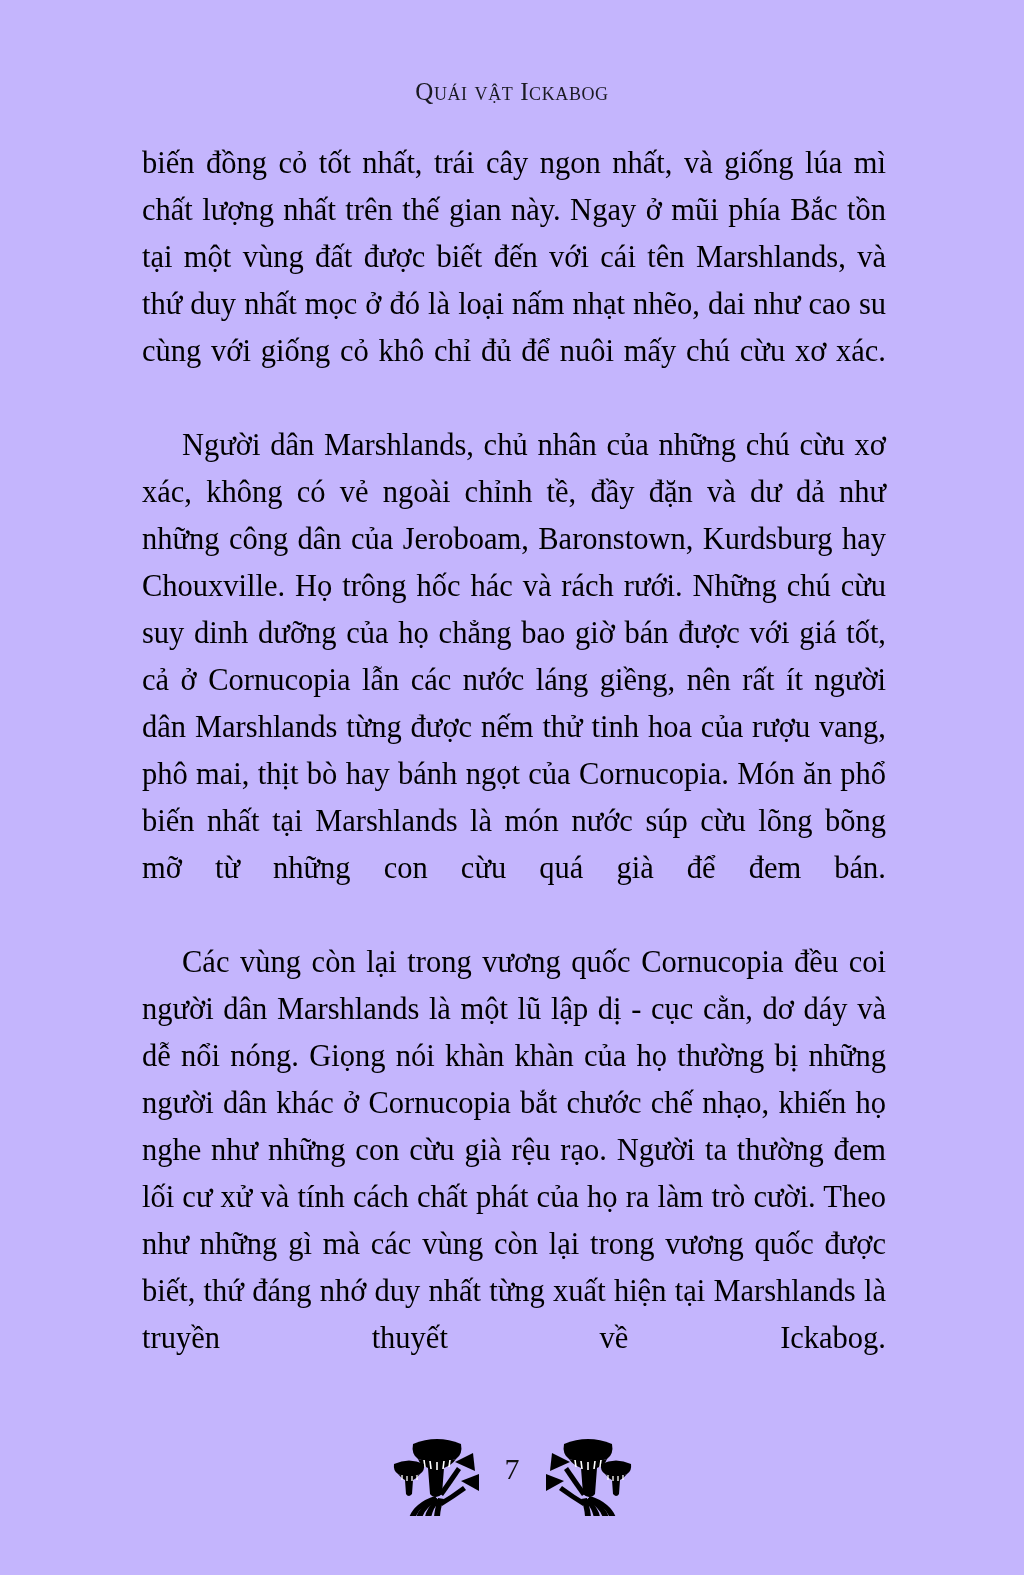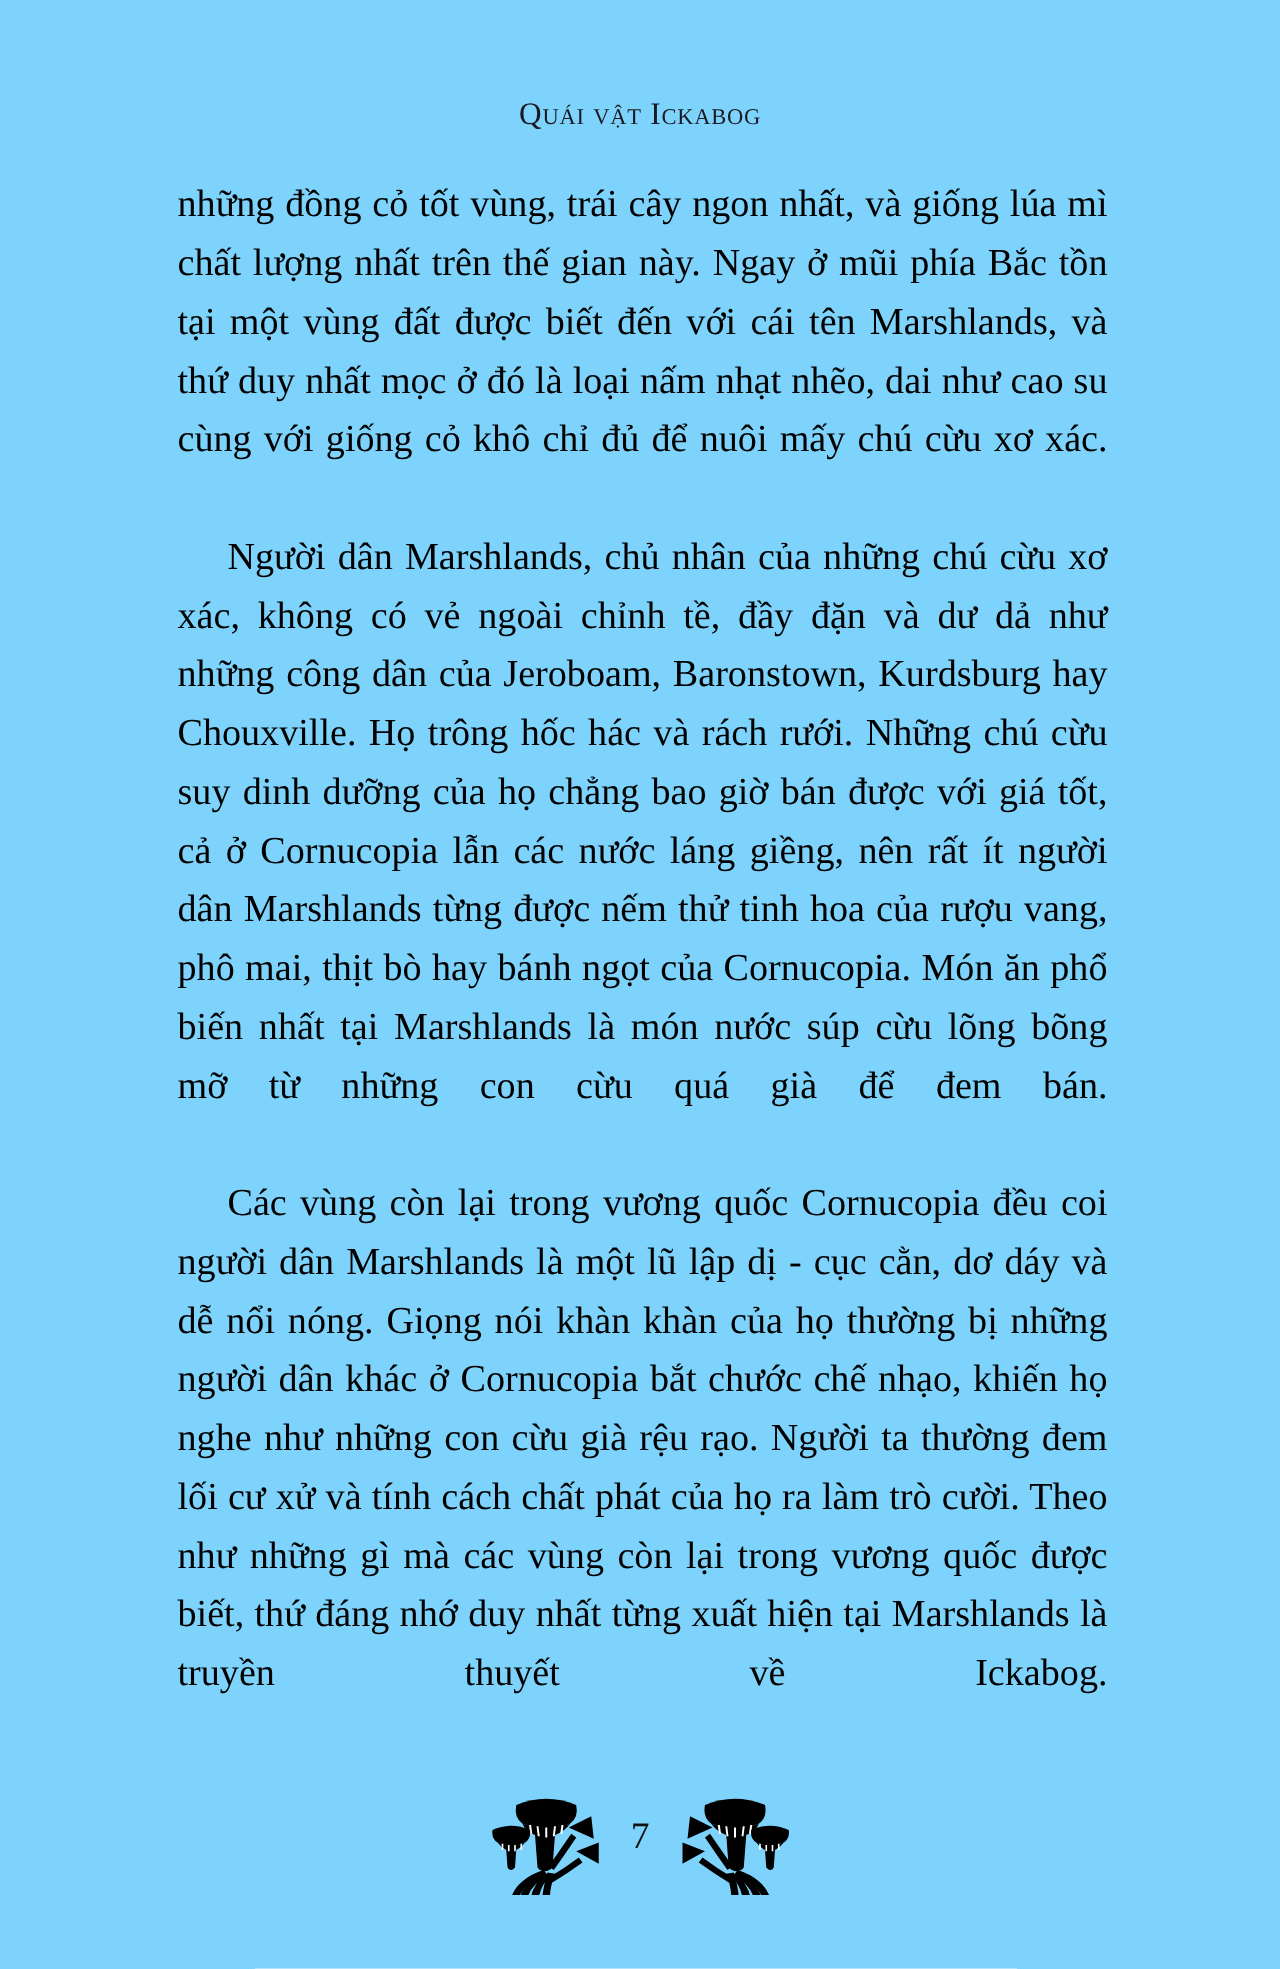--- a/index.html
+++ b/index.html
@@ -5,21 +5,21 @@
   html, body {
     margin: 0;
     padding: 0;
     background: #ffffff;
   }
 
   .page {
     position: relative;
     width: 1024px;
     height: 1575px;
-    background: #7dd3fc;
+    background: #c4b5fd;
     overflow: hidden;
     font-family: "Liberation Serif", "DejaVu Serif", serif;
     color: #000000;
   }
 
   
   .running-header {
     position: absolute;
     top: 78px;
     left: 0;
@@ -95,21 +95,21 @@
   }
 </style>
 </head>
 <body>
 
 <div class="page">
 
   <div class="running-header">Quái vật Ickabog</div>
 
   <div class="textblock">
-    <p class="para first">những đồng cỏ tốt vùng, trái cây ngon nhất, và giống lúa mì chất lượng nhất trên thế gian này. Ngay ở mũi phía Bắc tồn tại một vùng đất được biết đến với cái tên Marshlands, và thứ duy nhất mọc ở đó là loại nấm nhạt nhẽo, dai như cao su cùng với giống cỏ khô chỉ đủ để nuôi mấy chú cừu xơ xác.</p>
+    <p class="para first">biến đồng cỏ tốt nhất, trái cây ngon nhất, và giống lúa mì chất lượng nhất trên thế gian này. Ngay ở mũi phía Bắc tồn tại một vùng đất được biết đến với cái tên Marshlands, và thứ duy nhất mọc ở đó là loại nấm nhạt nhẽo, dai như cao su cùng với giống cỏ khô chỉ đủ để nuôi mấy chú cừu xơ xác.</p>
     <p class="para">Người dân Marshlands, chủ nhân của những chú cừu xơ xác, không có vẻ ngoài chỉnh tề, đầy đặn và dư dả như những công dân của Jeroboam, Baronstown, Kurdsburg hay Chouxville. Họ trông hốc hác và rách rưới. Những chú cừu suy dinh dưỡng của họ chẳng bao giờ bán được với giá tốt, cả ở Cornucopia lẫn các nước láng giềng, nên rất ít người dân Marshlands từng được nếm thử tinh hoa của rượu vang, phô mai, thịt bò hay bánh ngọt của Cornucopia. Món ăn phổ biến nhất tại Marshlands là món nước súp cừu lõng bõng mỡ từ những con cừu quá già để đem bán.</p>
     <p class="para">Các vùng còn lại trong vương quốc Cornucopia đều coi người dân Marshlands là một lũ lập dị - cục cằn, dơ dáy và dễ nổi nóng. Giọng nói khàn khàn của họ thường bị những người dân khác ở Cornucopia bắt chước chế nhạo, khiến họ nghe như những con cừu già rệu rạo. Người ta thường đem lối cư xử và tính cách chất phát của họ ra làm trò cười. Theo như những gì mà các vùng còn lại trong vương quốc được biết, thứ đáng nhớ duy nhất từng xuất hiện tại Marshlands là truyền thuyết về Ickabog.</p>
   </div>
 
   <div class="footer">
 
     <span class="ornament-wrap">
       <svg class="ornament" viewBox="0 0 96 88" xmlns="http://www.w3.org/2000/svg">
         <g fill="#000000">
 

